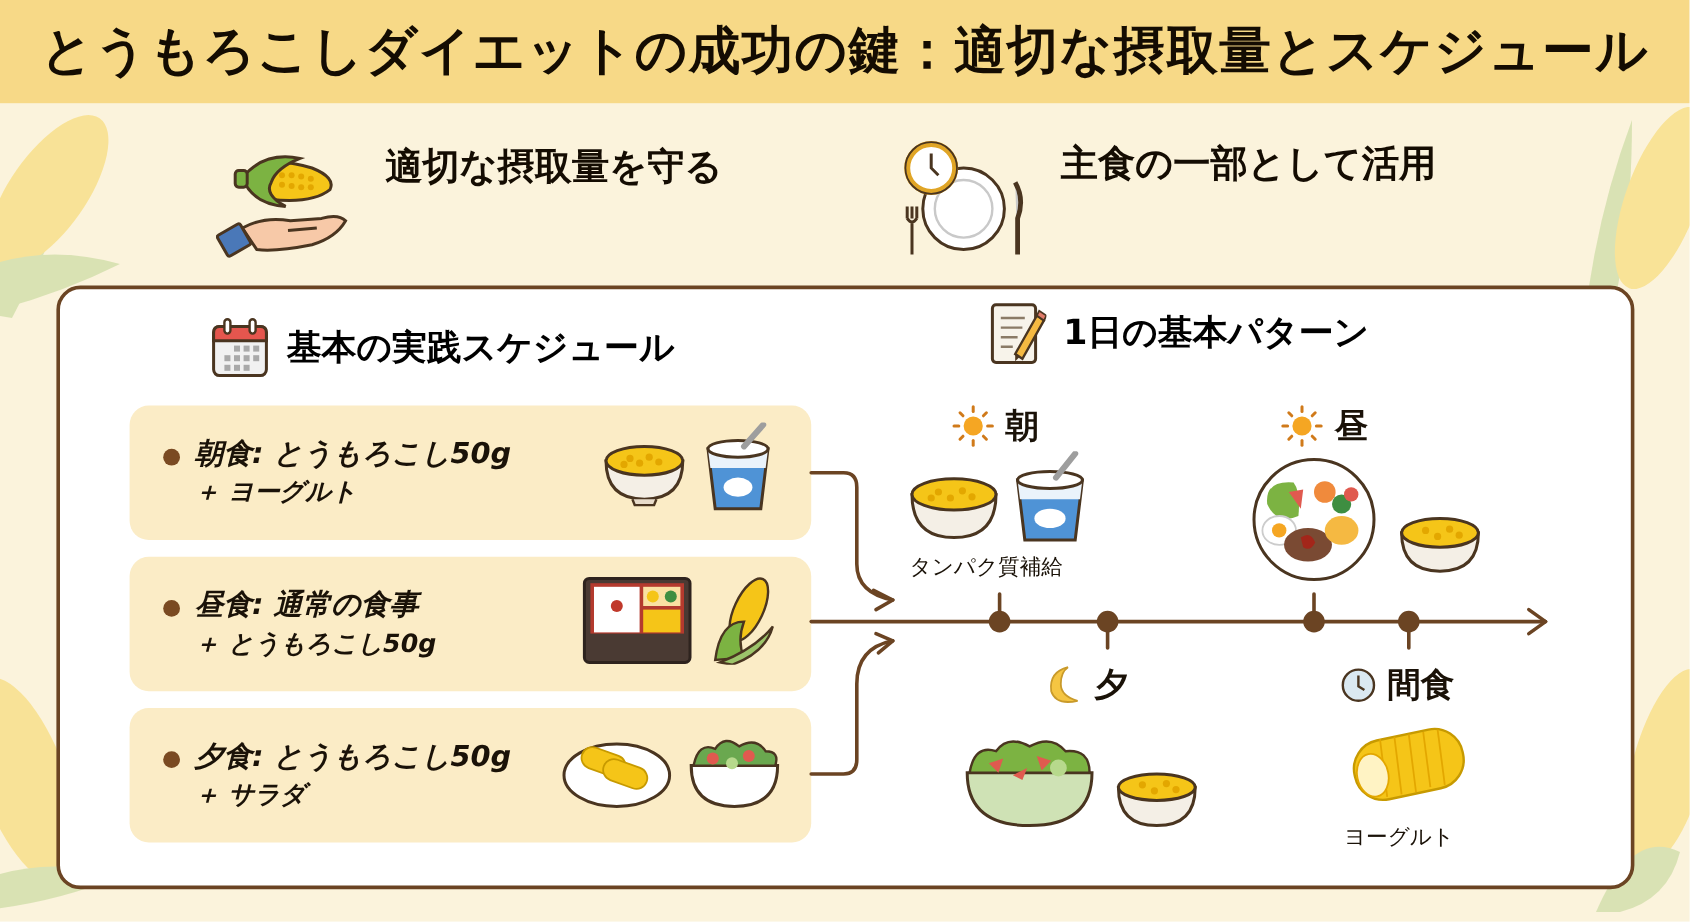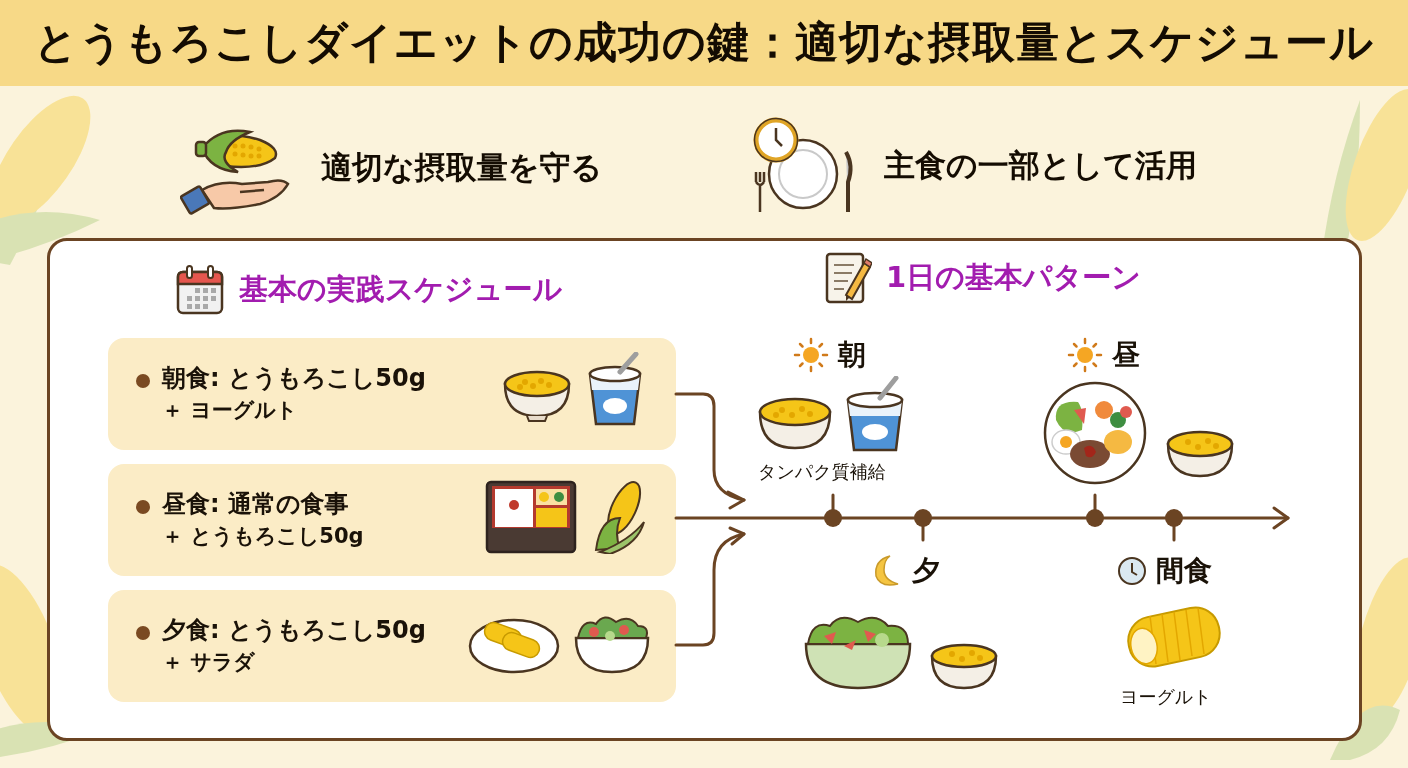--- a/index.html
+++ b/index.html
@@ -11,33 +11,33 @@
     color: #1a1208;
   }
   .bg-corn { position: absolute; opacity: 0.35; pointer-events: none; }
   .title-bar {
     position: absolute; left: 0; top: 0; width: 1408px; height: 86px;
     background: #f7d987;
     display: flex; align-items: center; justify-content: center;
   }
   .title-bar h1 { font-size: 43px; font-weight: 700; letter-spacing: 1px; color: #140c02; }
 
-  .feature { position: absolute; display: flex; align-items: center; }
+  .feature { position: absolute; display: flex; }
   .feature .label { font-size: 31px; font-weight: 700; color: #140c02; margin-left: 26px; }
 
   .panel {
     position: absolute; left: 47px; top: 238px; width: 1315px; height: 503px;
     background: #ffffff; border: 3px solid #6b4423; border-radius: 20px;
   }
   .section-title { position: absolute; display: flex; align-items: center; }
-  .section-title .txt { font-size: 29px; font-weight: 700; margin-left: 14px; color: #a21caf; }
+  .section-title .txt { font-size: 29px; font-weight: 700; margin-left: 14px; color: #000000; }
 
   .meal-card {
     position: absolute; left: 108px; width: 568px; height: 112px;
-    background: #fbecc6; border-radius: 16px;
+    background: #fbecc6; border-radius: 16px; font-style: italic;
   }
   .meal-card .bullet {
     position: absolute; left: 28px; top: 36px; width: 14px; height: 14px; border-radius: 50%;
     background: #7a4a22;
   }
   .meal-card .line1 { position: absolute; left: 54px; top: 24px; font-size: 24px; font-weight: 700; white-space: nowrap; }
   .meal-card .line2 { position: absolute; left: 54px; top: 58px; font-size: 21px; font-weight: 700; white-space: nowrap; }
   .meal-card .icons { position: absolute; right: 30px; top: 14px; display: flex; gap: 12px; align-items: center; }
 
   .time-label { position: absolute; display: flex; align-items: center; }

